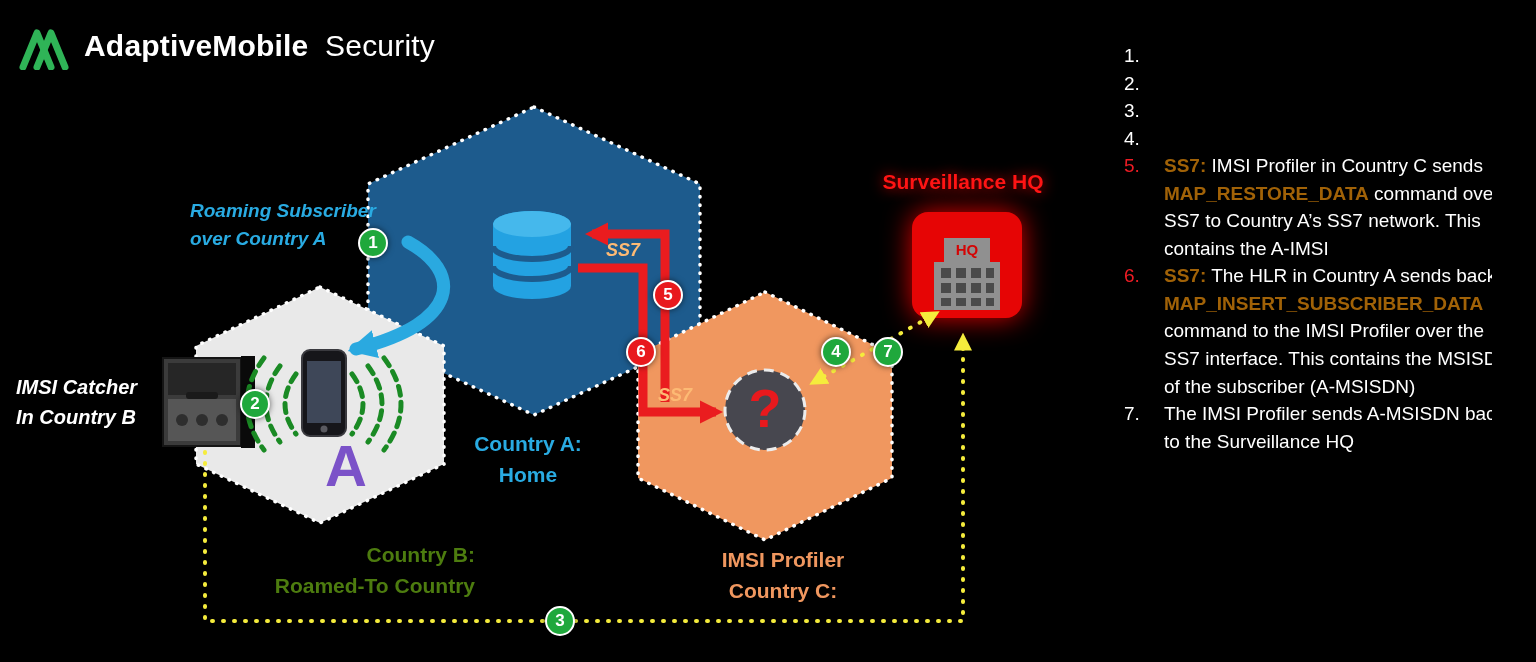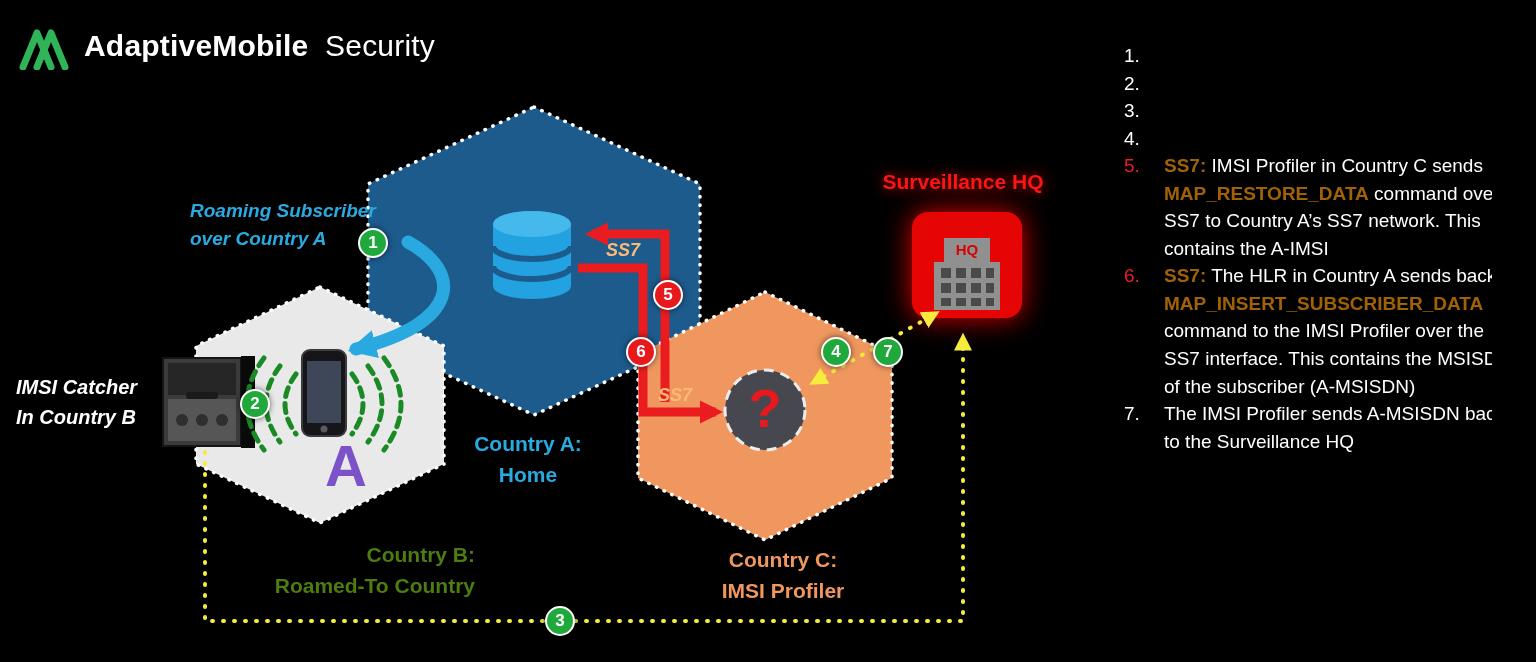--- a/index.html
+++ b/index.html
@@ -161,22 +161,22 @@
     <div>IMSI Catcher</div>
     <div>In Country B</div>
   </div>
 
   <div class="lbl country-b">
     <div>Country B:</div>
     <div>Roamed-To Country</div>
   </div>
 
   <div class="lbl country-c">
+    <div>IMSI Profiler</div>
     <div>Country C:</div>
-    <div>IMSI Profiler</div>
   </div>
 
   <div class="lbl surv">Surveillance HQ</div>
   <div class="lbl hq-text">HQ</div>
   <div class="lbl qmark">?</div>
   <div class="lbl amark">A</div>
   <div class="lbl ss7 ss7-top">SS7</div>
   <div class="lbl ss7 ss7-bottom">SS7</div>
 
   <div class="badge green" style="left:358px;top:228px;">1</div>

